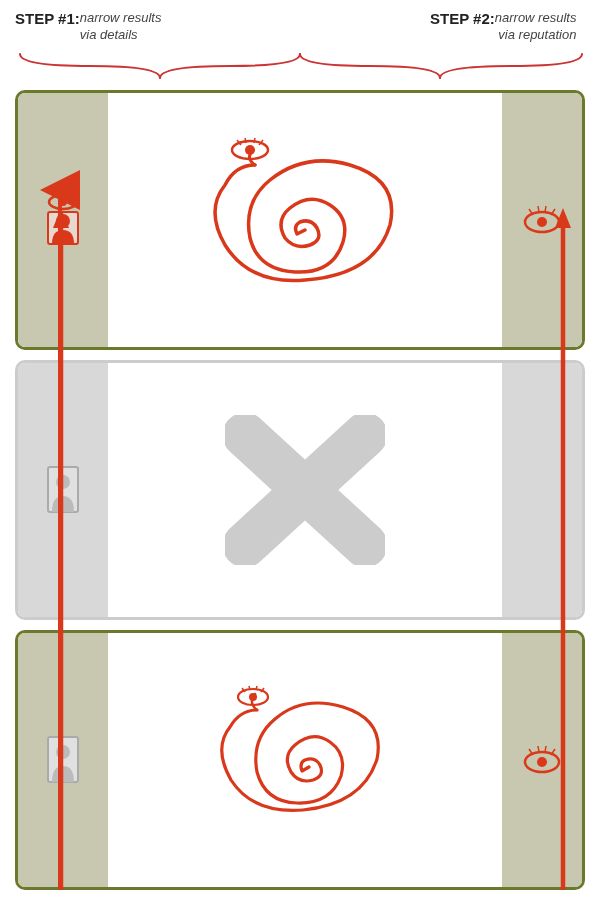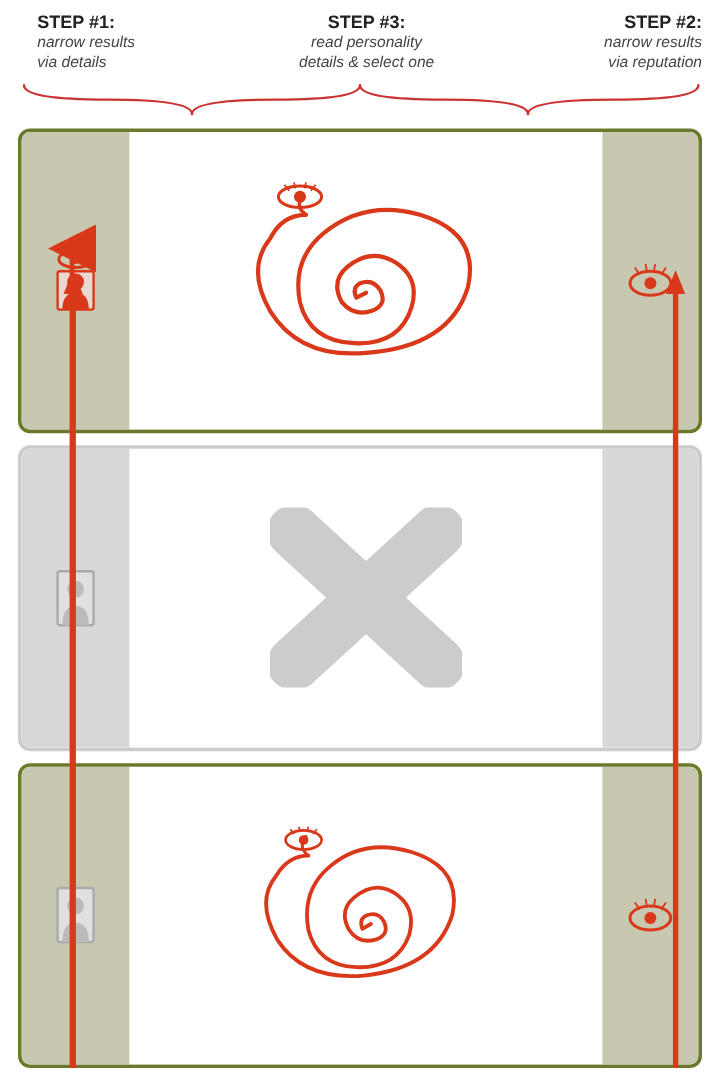--- a/index.html
+++ b/index.html
@@ -23,23 +23,22 @@
     .steps-header {
       display: flex;
       justify-content: space-between;
       align-items: flex-start;
       margin-bottom: 8px;
       position: relative;
     }
 
     .step-block {
       display: flex;
-      flex-direction: column;
+      flex-direction: row;
       text-align: left;
-      margin-left: 16px;
     }
 
     .step-block.step1 { width: 150px; }
     .step-block.step3 { width: 185px; text-align: center; }
     .step-block.step2 { width: 155px; text-align: right; }
 
     .step-title {
       font-weight: bold;
       font-size: 15px;
       color: #222;
@@ -121,24 +120,20 @@
   </style>
 </head>
 <body>
 
 <div class="page">
 
   <div class="steps-header">
     <div class="step-block step1">
       <span class="step-title">STEP #1:</span>
       <span class="step-sub"><span>narrow results</span><br><span>via details</span></span>
-    </div>
-    <div class="step-block step3">
-      <span class="step-title">STEP #3:</span>
-      <span class="step-sub"><span>read personality</span><br><span>details &amp; select one</span></span>
     </div>
     <div class="step-block step2">
       <span class="step-title">STEP #2:</span>
       <span class="step-sub"><span>narrow results</span><br><span>via reputation</span></span>
     </div>
   </div>
 
   <div style="position:relative; height:30px; margin-bottom:8px;">
     <svg width="570" height="30" viewBox="0 0 570 30">
 

